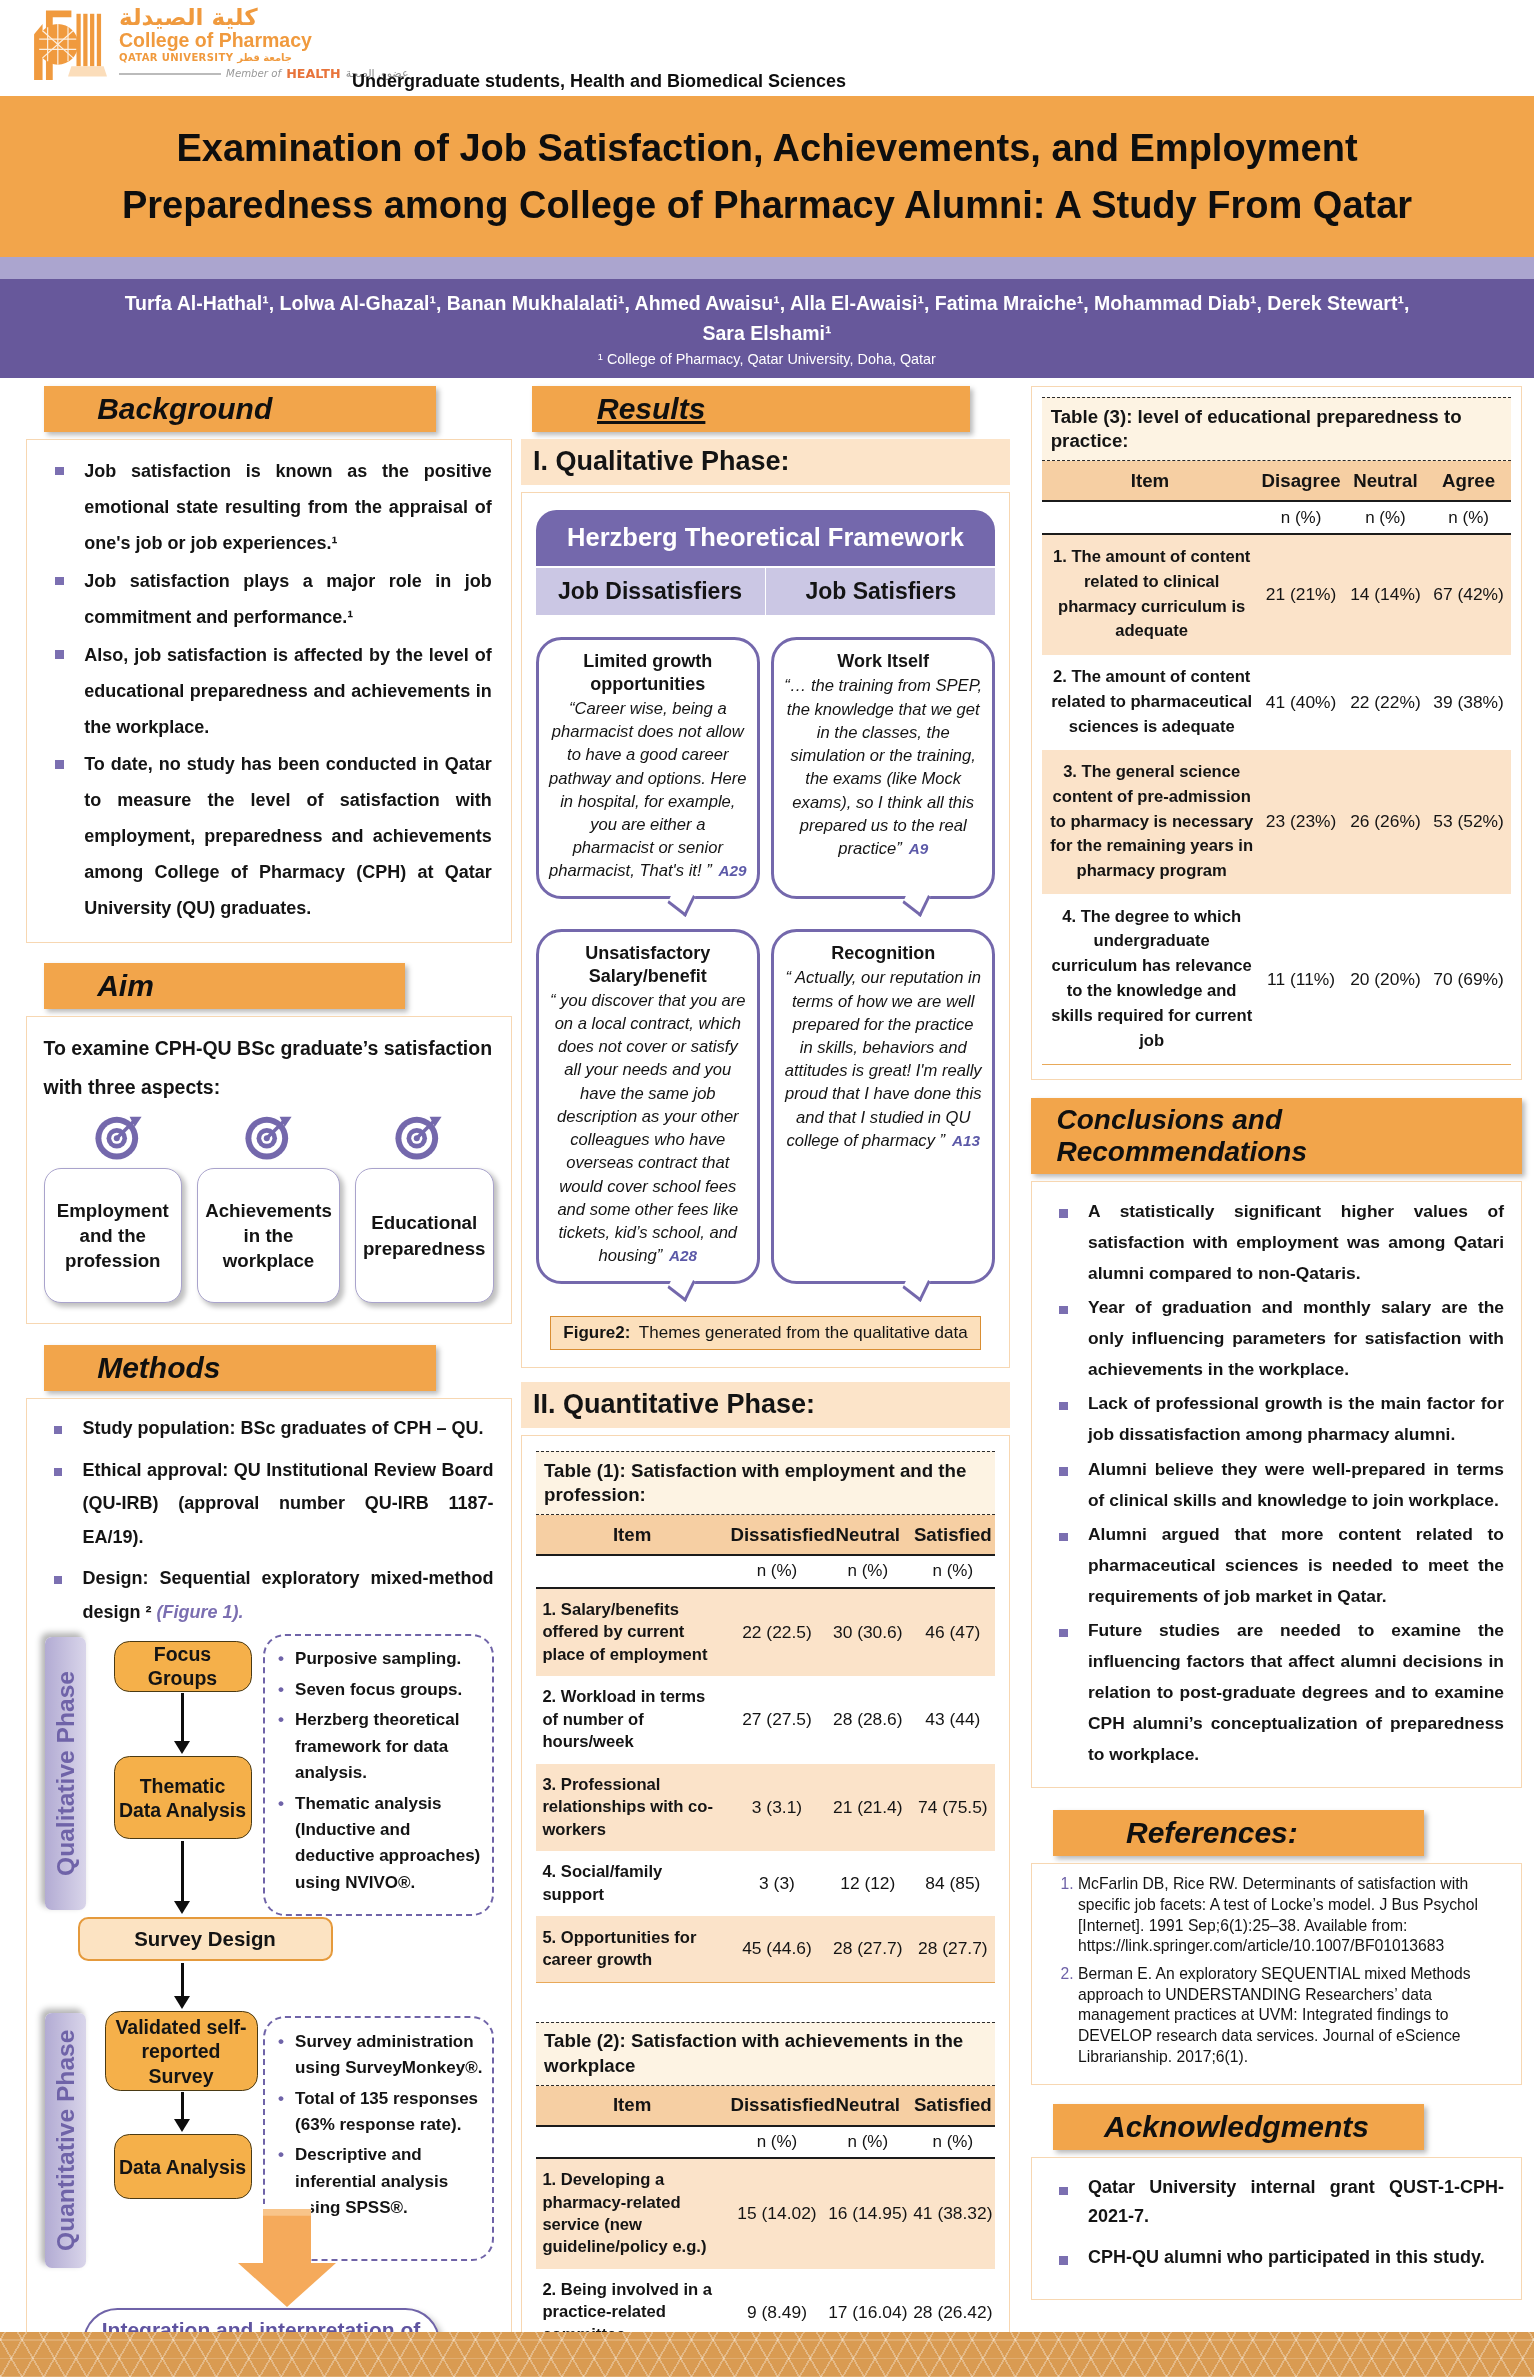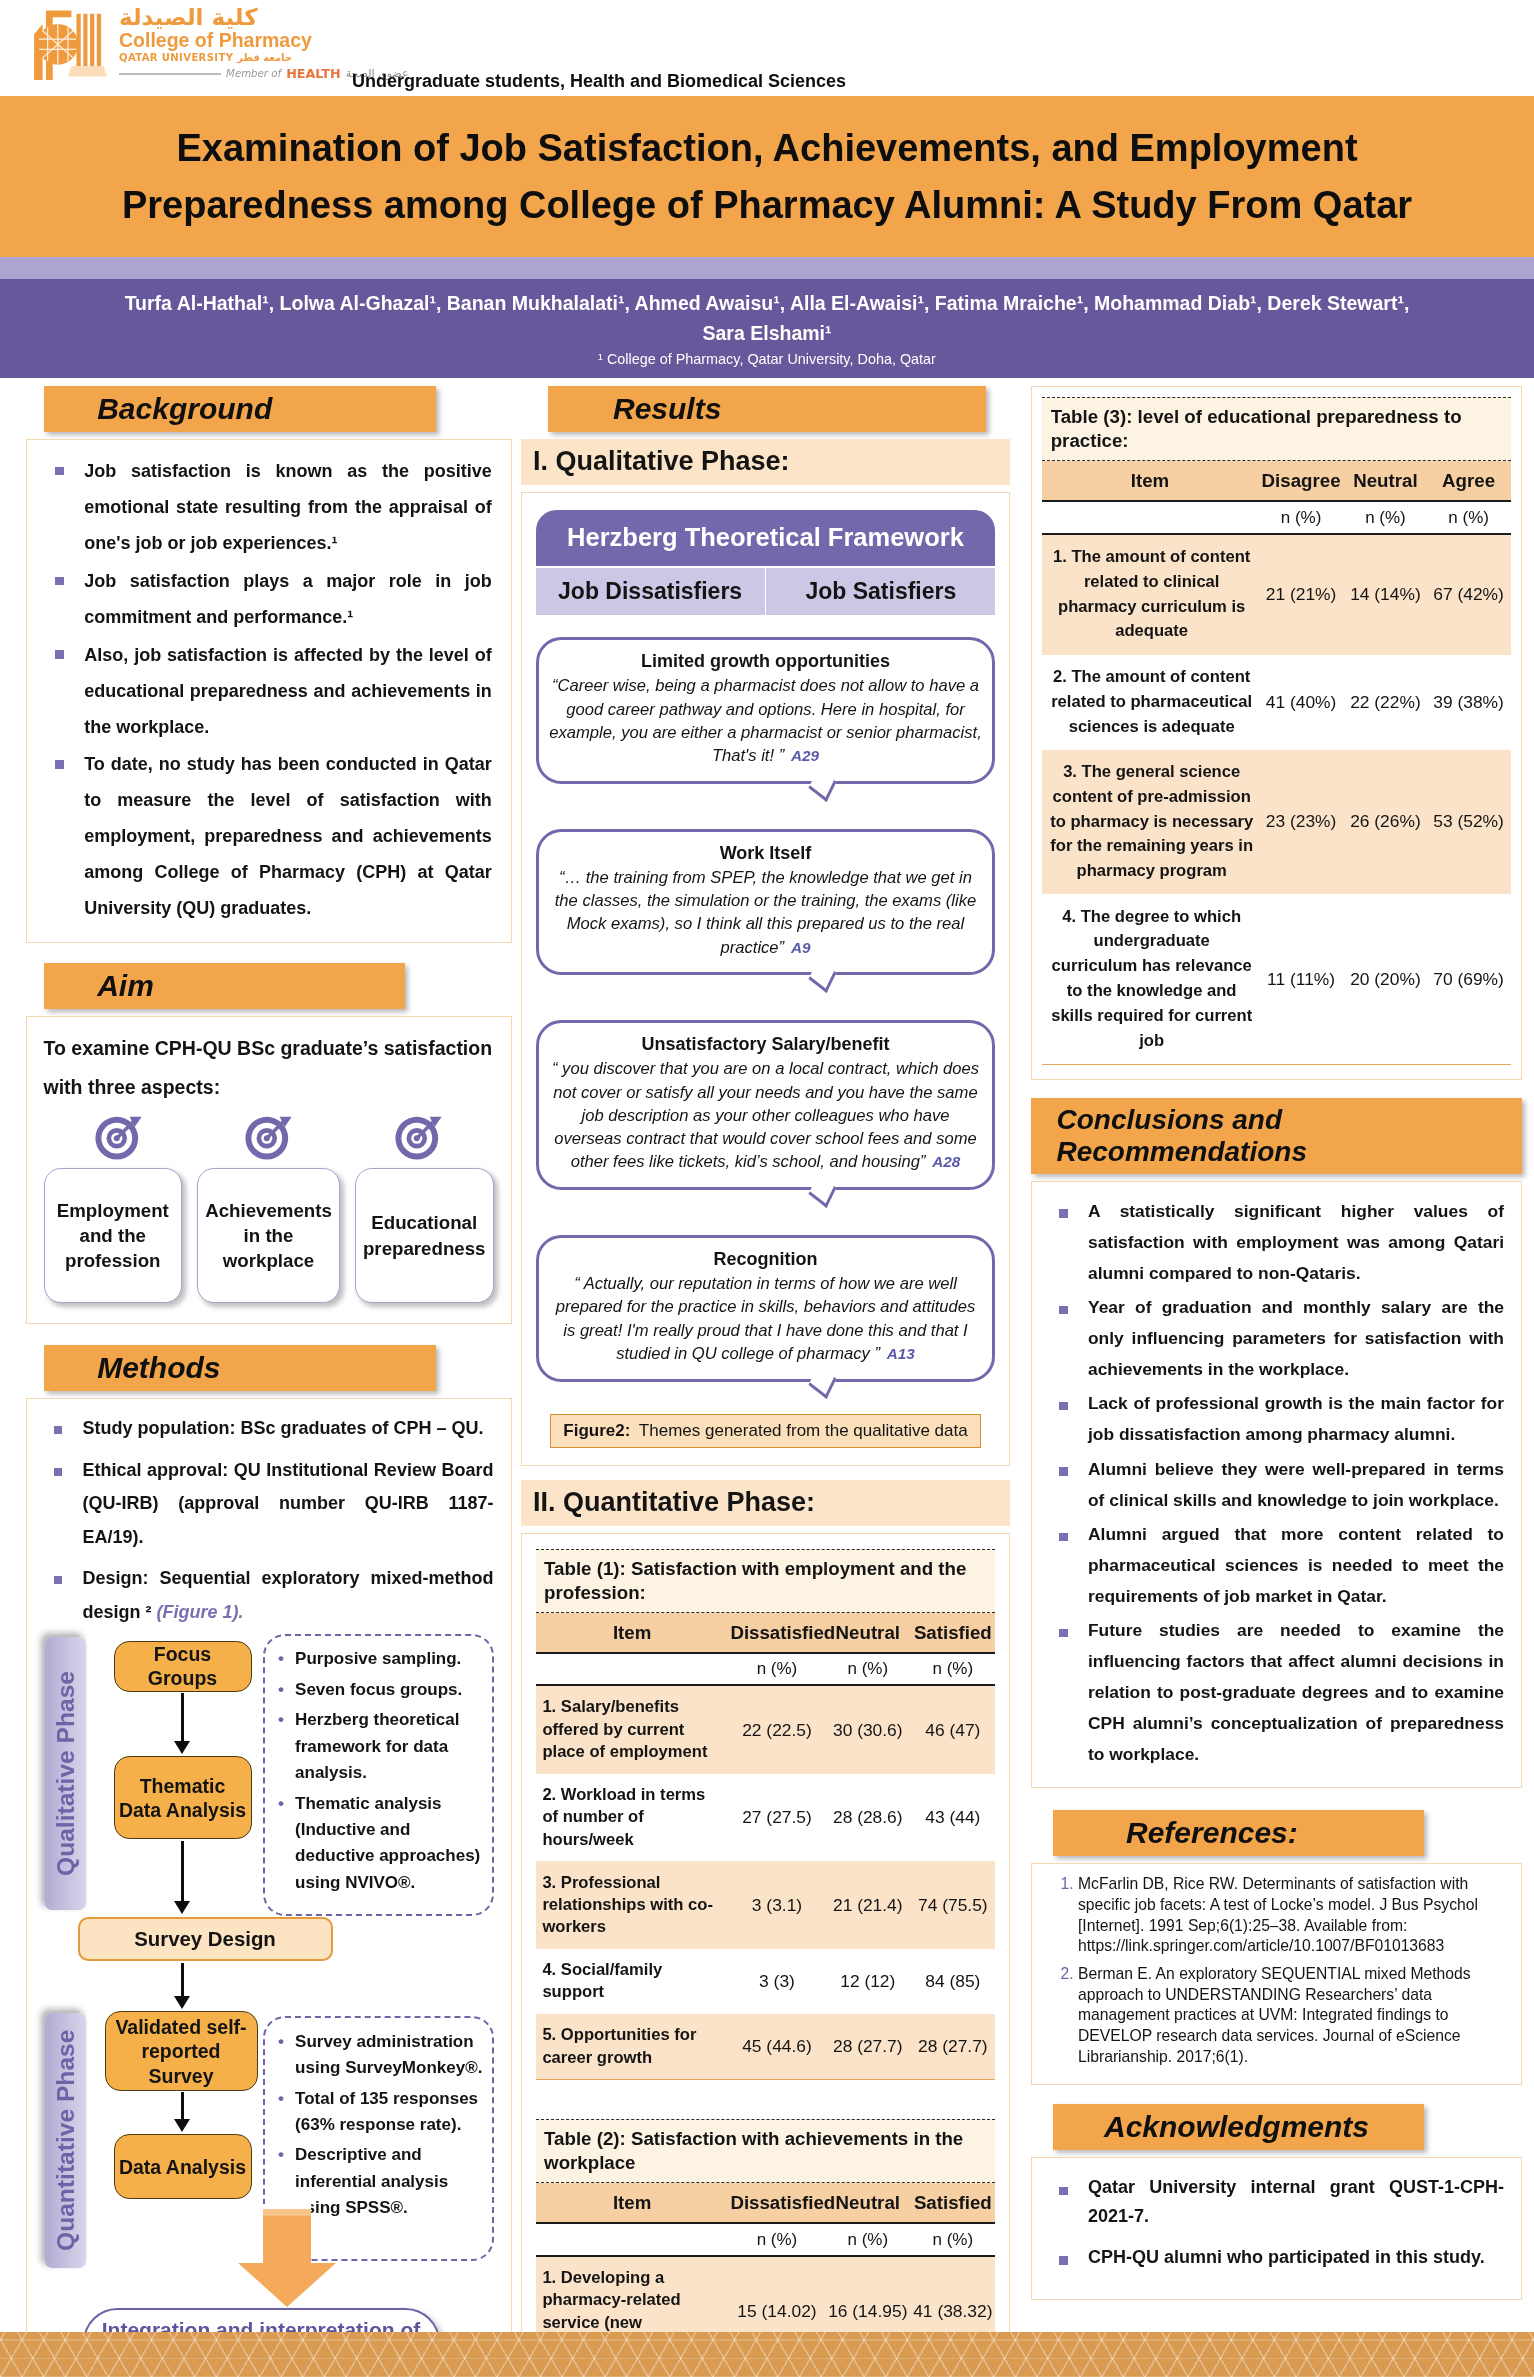--- a/index.html
+++ b/index.html
@@ -82,21 +82,21 @@
   .integration{position:absolute;left:39px;top:671px;width:357px;min-height:61px;background:#fff;border:2.5px solid #6F63A8;border-radius:38px;box-shadow:4.2px 4.2px 6.8px rgba(0,0,0,.25);display:flex;align-items:center;justify-content:center;text-align:center;color:#5F54A0;font-weight:bold;font-size:21px;line-height:1.3;padding:5.1px 8.5px;box-sizing:border-box;}
   .fig-cap{display:table;margin:13.6px auto 3.4px;background:#FCE0BC;border:1.7px solid #D98E33;padding:6px 12px;font-size:17px;}
   .fig-cap b{margin-right:8.5px;}
 
   
   .phase-band{background:#FCE4C9;font-weight:bold;font-size:27px;padding:7.6px 12px;margin-top:6.8px;}
   .qual-panel{padding:17px 13.6px 13.6px;}
   .hz-head{background:#7468AC;color:#fff;font-weight:bold;font-size:25.5px;text-align:center;border-radius:20.4px 20.4px 0 0;padding:13.6px 5.1px;}
   .hz-cols{display:grid;grid-template-columns:1fr 1fr;gap:1.7px;margin-top:1.7px;}
   .hz-col{background:#CBC7E4;font-weight:bold;font-size:23px;text-align:center;padding:10.2px 3.4px;}
-  .bubbles{display:grid;grid-template-columns:1fr;gap:26px;margin-top:22px;}
+  .bubbles{display:grid;grid-template-columns:1fr 1fr;gap:11px;margin-top:22px;}
   .bubble{position:relative;border:3.4px solid #7468AC;border-radius:25.5px;background:#fff;text-align:center;padding:10.2px 10.2px 13.6px;margin-bottom:18.7px;}
   .bubble::after{content:"";position:absolute;bottom:-14.4px;left:60%;width:20.4px;height:18.7px;background:#fff;border-bottom:3.4px solid #7468AC;border-right:3.4px solid #7468AC;transform:rotate(38deg) skewX(12deg);}
   .bubble h4{margin:0 0 1.7px;font-size:18px;font-weight:bold;line-height:1.25;}
   .bubble .q{font-style:italic;font-size:16.6px;line-height:1.4;}
   .bubble .code{color:#5C59A8;font-weight:bold;font-style:italic;font-size:15.3px;margin-left:6.8px;}
   .quant-panel{padding:15.3px 13.6px 17px;min-height:1044px;}
 
   
   .ptable{border-bottom:1.7px solid #E8A959;margin-bottom:39px;}
   .pt-title{border-top:1.7px dashed #2a2a2a;border-bottom:1.7px dashed #2a2a2a;background:#FDF3E3;font-weight:bold;font-size:18.7px;line-height:1.3;padding:6.8px 8.5px;}
@@ -291,21 +291,21 @@
             <div class="stem"></div>
             <div class="head"></div>
           </div>
         <div class="integration">Integration and interpretation of the final results</div>
       </div>
 
     </div>
   </div>
 
   <div class="col col-mid">
-    <div class="sec-head" style="width:438px;margin-left:27px;padding-left:65px;">Results</div>
+    <div class="sec-head" style="width:438px;margin-left:11px;padding-left:65px;text-decoration:underline;">Results</div>
     <div class="phase-band">I.  Qualitative Phase:</div>
 
     <div class="panel qual-panel">
       <div class="hz-head">Herzberg Theoretical Framework</div>
       <div class="hz-cols">
         <div class="hz-col">Job Dissatisfiers</div>
         <div class="hz-col">Job Satisfiers</div>
       </div>
       <div class="bubbles">
 

